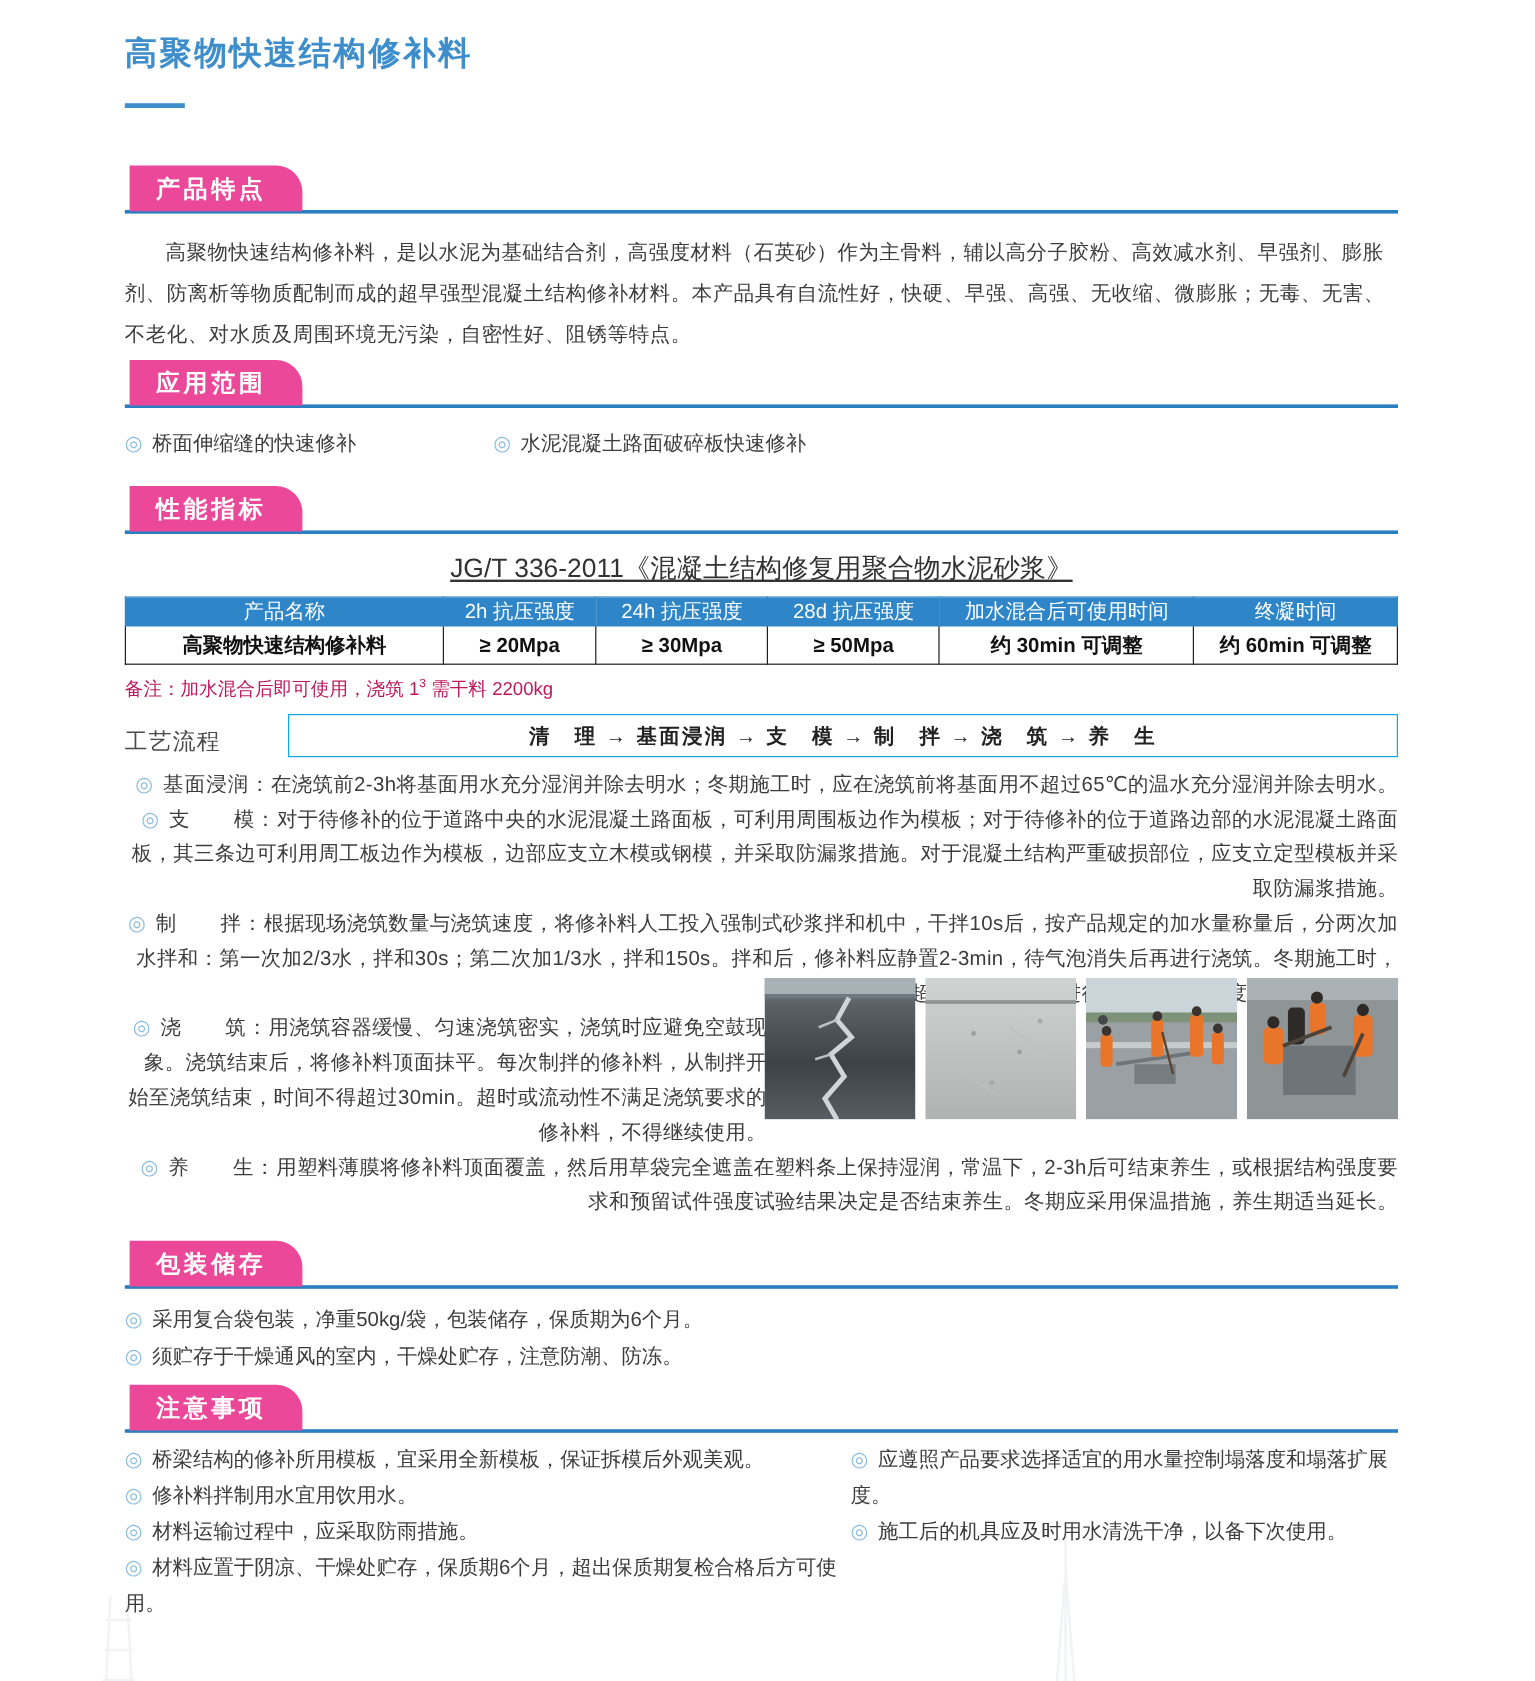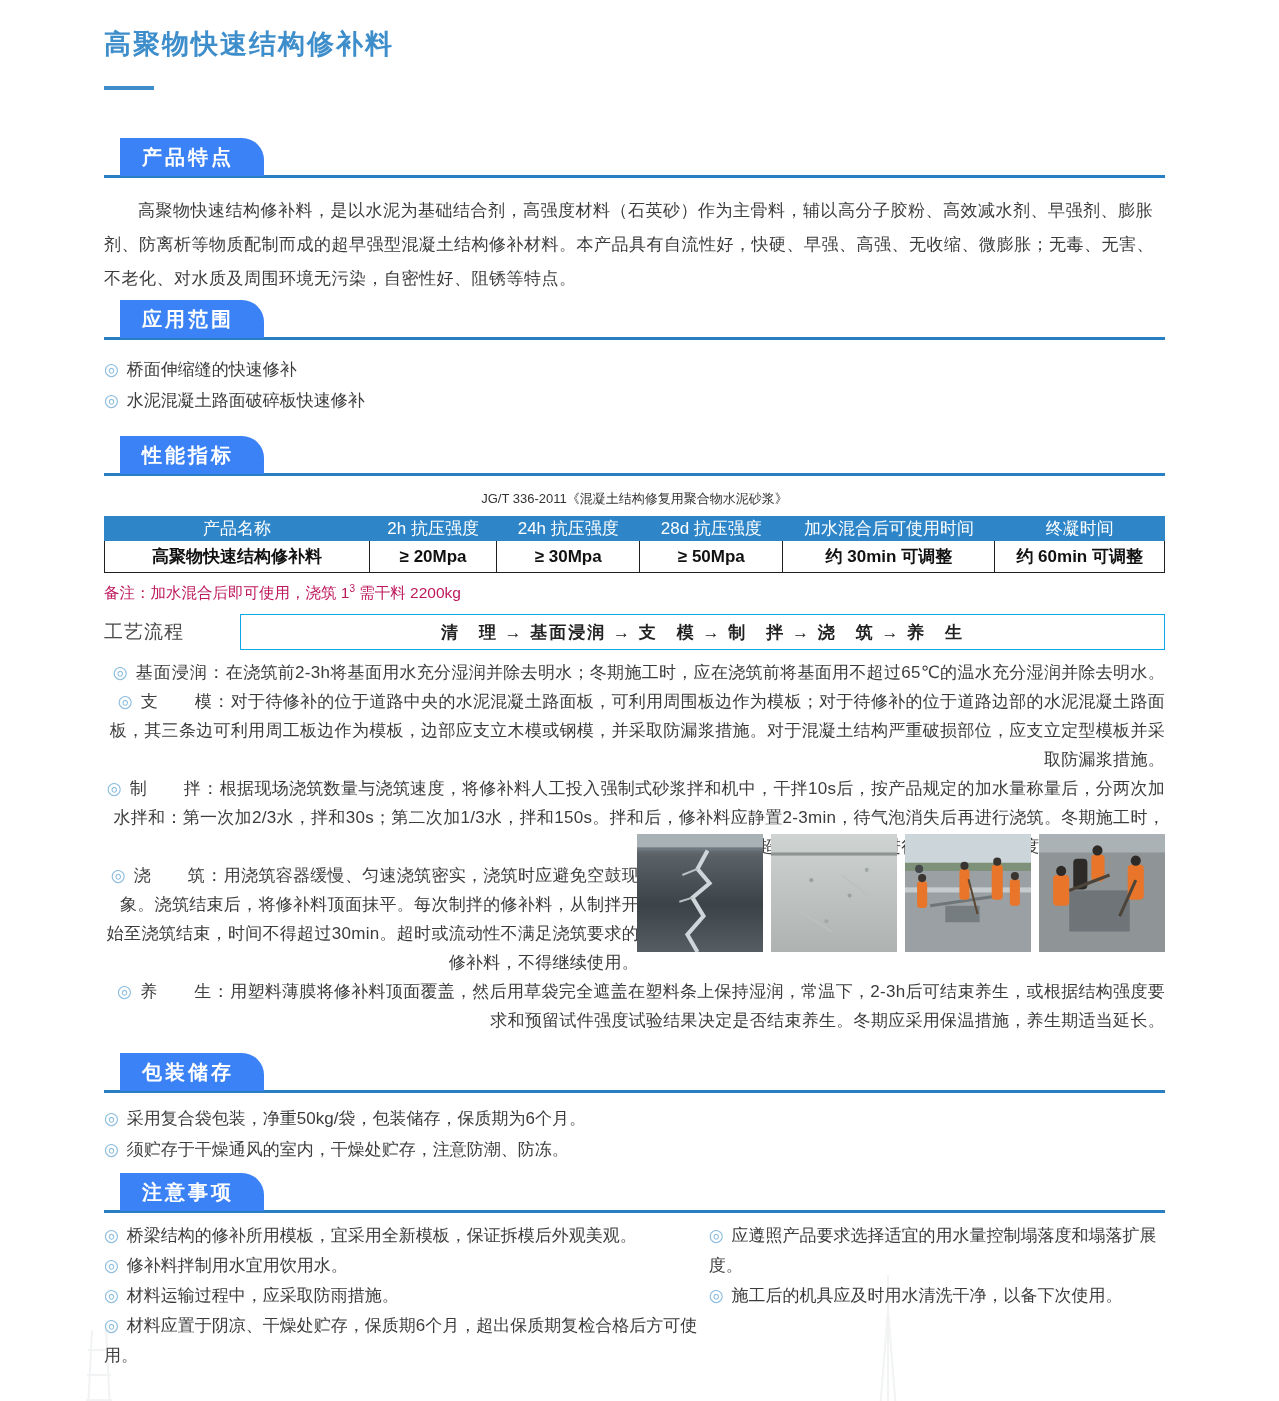--- a/index.html
+++ b/index.html
@@ -15,59 +15,59 @@
     padding-top:16px; font-size:27px; font-weight:bold;
     color:#3e8ecb; letter-spacing:2px;
   }
   .title-underline {
     margin-top:24px; width:50px; height:4px; background:#3e8ecb;
   }
 
   
   .section-head { position:relative; height:40px; border-bottom:3px solid #2a7fc3; }
   .section-badge {
-    position:absolute; left:16px; bottom:-1px; height:38px;
-    background:#3b82f6; color:#ffffff; font-size:20px; font-weight:bold;
+    position:absolute; left:4px; bottom:-1px; height:38px;
+    background:#ec4899; color:#ffffff; font-size:20px; font-weight:bold;
     letter-spacing:3px; display:flex; align-items:center;
     padding:0 30px 0 22px; border-top-right-radius:22px;
   }
 
   
   .para {
     margin-top:16px; font-size:17px; line-height:34px; color:#3c3c3c;
     text-indent:2em; letter-spacing:0.5px;
   }
   .bullet {
     color:#8bbcde; font-size:17px; margin-right:8px; font-weight:bold;
   }
   .bullet-line { font-size:17px; color:#3c3c3c; line-height:31px; }
 
   
-  .apps-row { margin-top:14px; display:flex;flex-direction:column; }
+  .apps-row { margin-top:14px; display:flex; }
   .apps-row .app-item:first-child { width:307px; }
 
   
-  .standard-line { margin-top:14px; text-align:center; font-size:13px; color:#333; }
+  .standard-line { margin-top:14px; text-align:center; font-size:22px; color:#333;text-decoration:underline; }
   .perf-table { width:100%; border-collapse:collapse; margin-top:8px; table-layout:fixed; }
   .perf-table th {
     background:#2e86c8; color:#fff; font-weight:normal; font-size:17px;
     height:21px; border:1px solid #2e86c8;
   }
   .perf-table td {
     border:1px solid #1f1f1f; height:32px; text-align:center;
     font-size:17px; color:#111; font-weight:600; background:#fff;
   }
   .perf-table col.c1{width:25%}.perf-table col.c2{width:12%}
   .perf-table col.c3{width:13.5%}.perf-table col.c4{width:13.5%}
   .perf-table col.c5{width:20%}.perf-table col.c6{width:16%}
   .table-note { margin-top:10px; font-size:15.5px; color:#be185d; }
   .table-note sup { font-size:10px; }
 
   
-  .flow-row { margin-top:10px; display:flex; align-items:center; }
+  .flow-row { margin-top:10px; display:flex; align-items:flex-end; }
   .flow-label { font-size:19px; color:#4a4a4a; width:136px; letter-spacing:1px; flex:0 0 auto; }
   .flow-box {
     flex:1; border:1px solid #0ea5e9; height:36px;
     display:flex; align-items:center; justify-content:center;
     font-size:17px; color:#222; font-weight:600; letter-spacing:2px;
   }
   .steps { position:relative; margin-top:8px;text-align:right; }
   .step { font-size:17px; line-height:29px; color:#3c3c3c; letter-spacing:0.3px; }
   .step .term { letter-spacing:1px; }
   .step.narrow { width:535px; }

